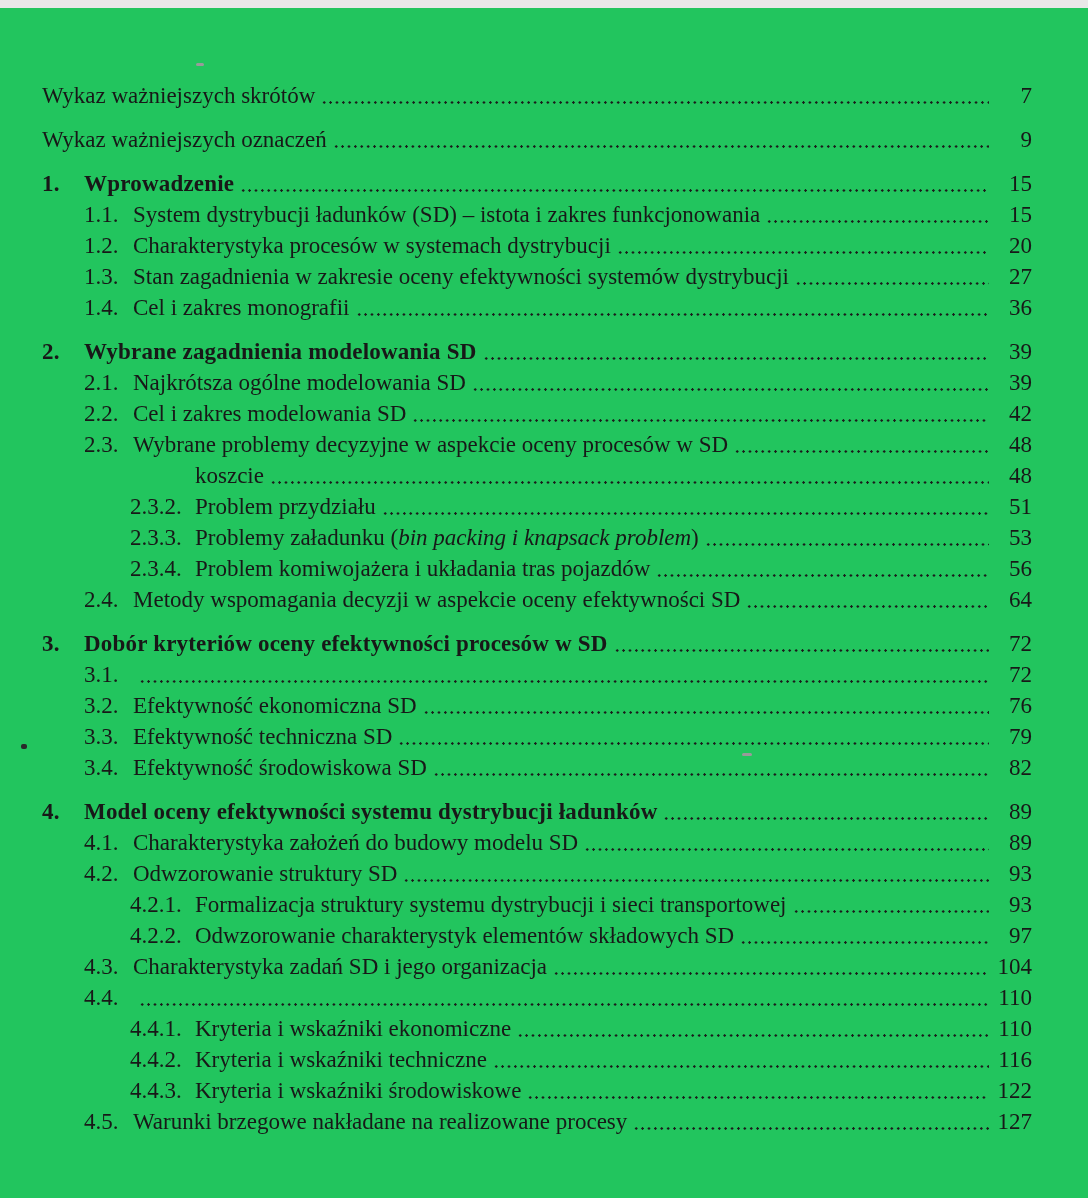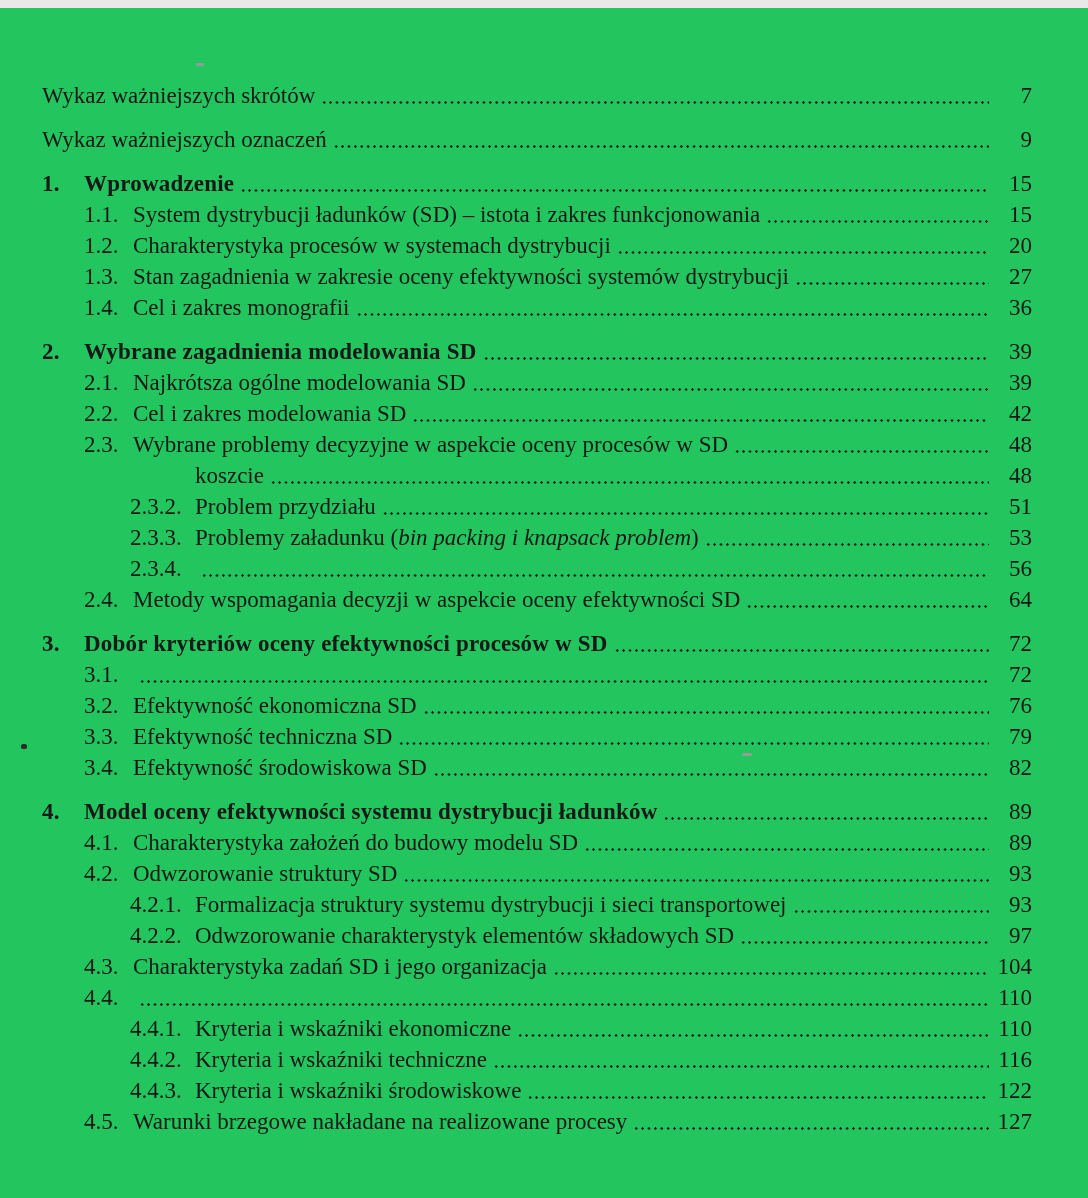--- a/index.html
+++ b/index.html
@@ -149,20 +149,21 @@
 
   <div class="row l3">
     <span class="num">2.3.3.</span>
     <span class="title"><span>Problemy załadunku (</span><span class="ital">bin packing i knapsack problem</span><span>)</span></span>
     <span class="leader"></span>
     <span class="pg">53</span>
   </div>
 
   <div class="row l3">
     <span class="num">2.3.4.</span>
+    <span class="title">Problem komiwojażera i układania tras pojazdów</span>
     <span class="leader"></span>
     <span class="pg">56</span>
   </div>
 
   <div class="row l2">
     <span class="num">2.4.</span>
     <span class="title">Metody wspomagania decyzji w aspekcie oceny efektywności SD</span>
     <span class="leader"></span>
     <span class="pg">64</span>
   </div>

